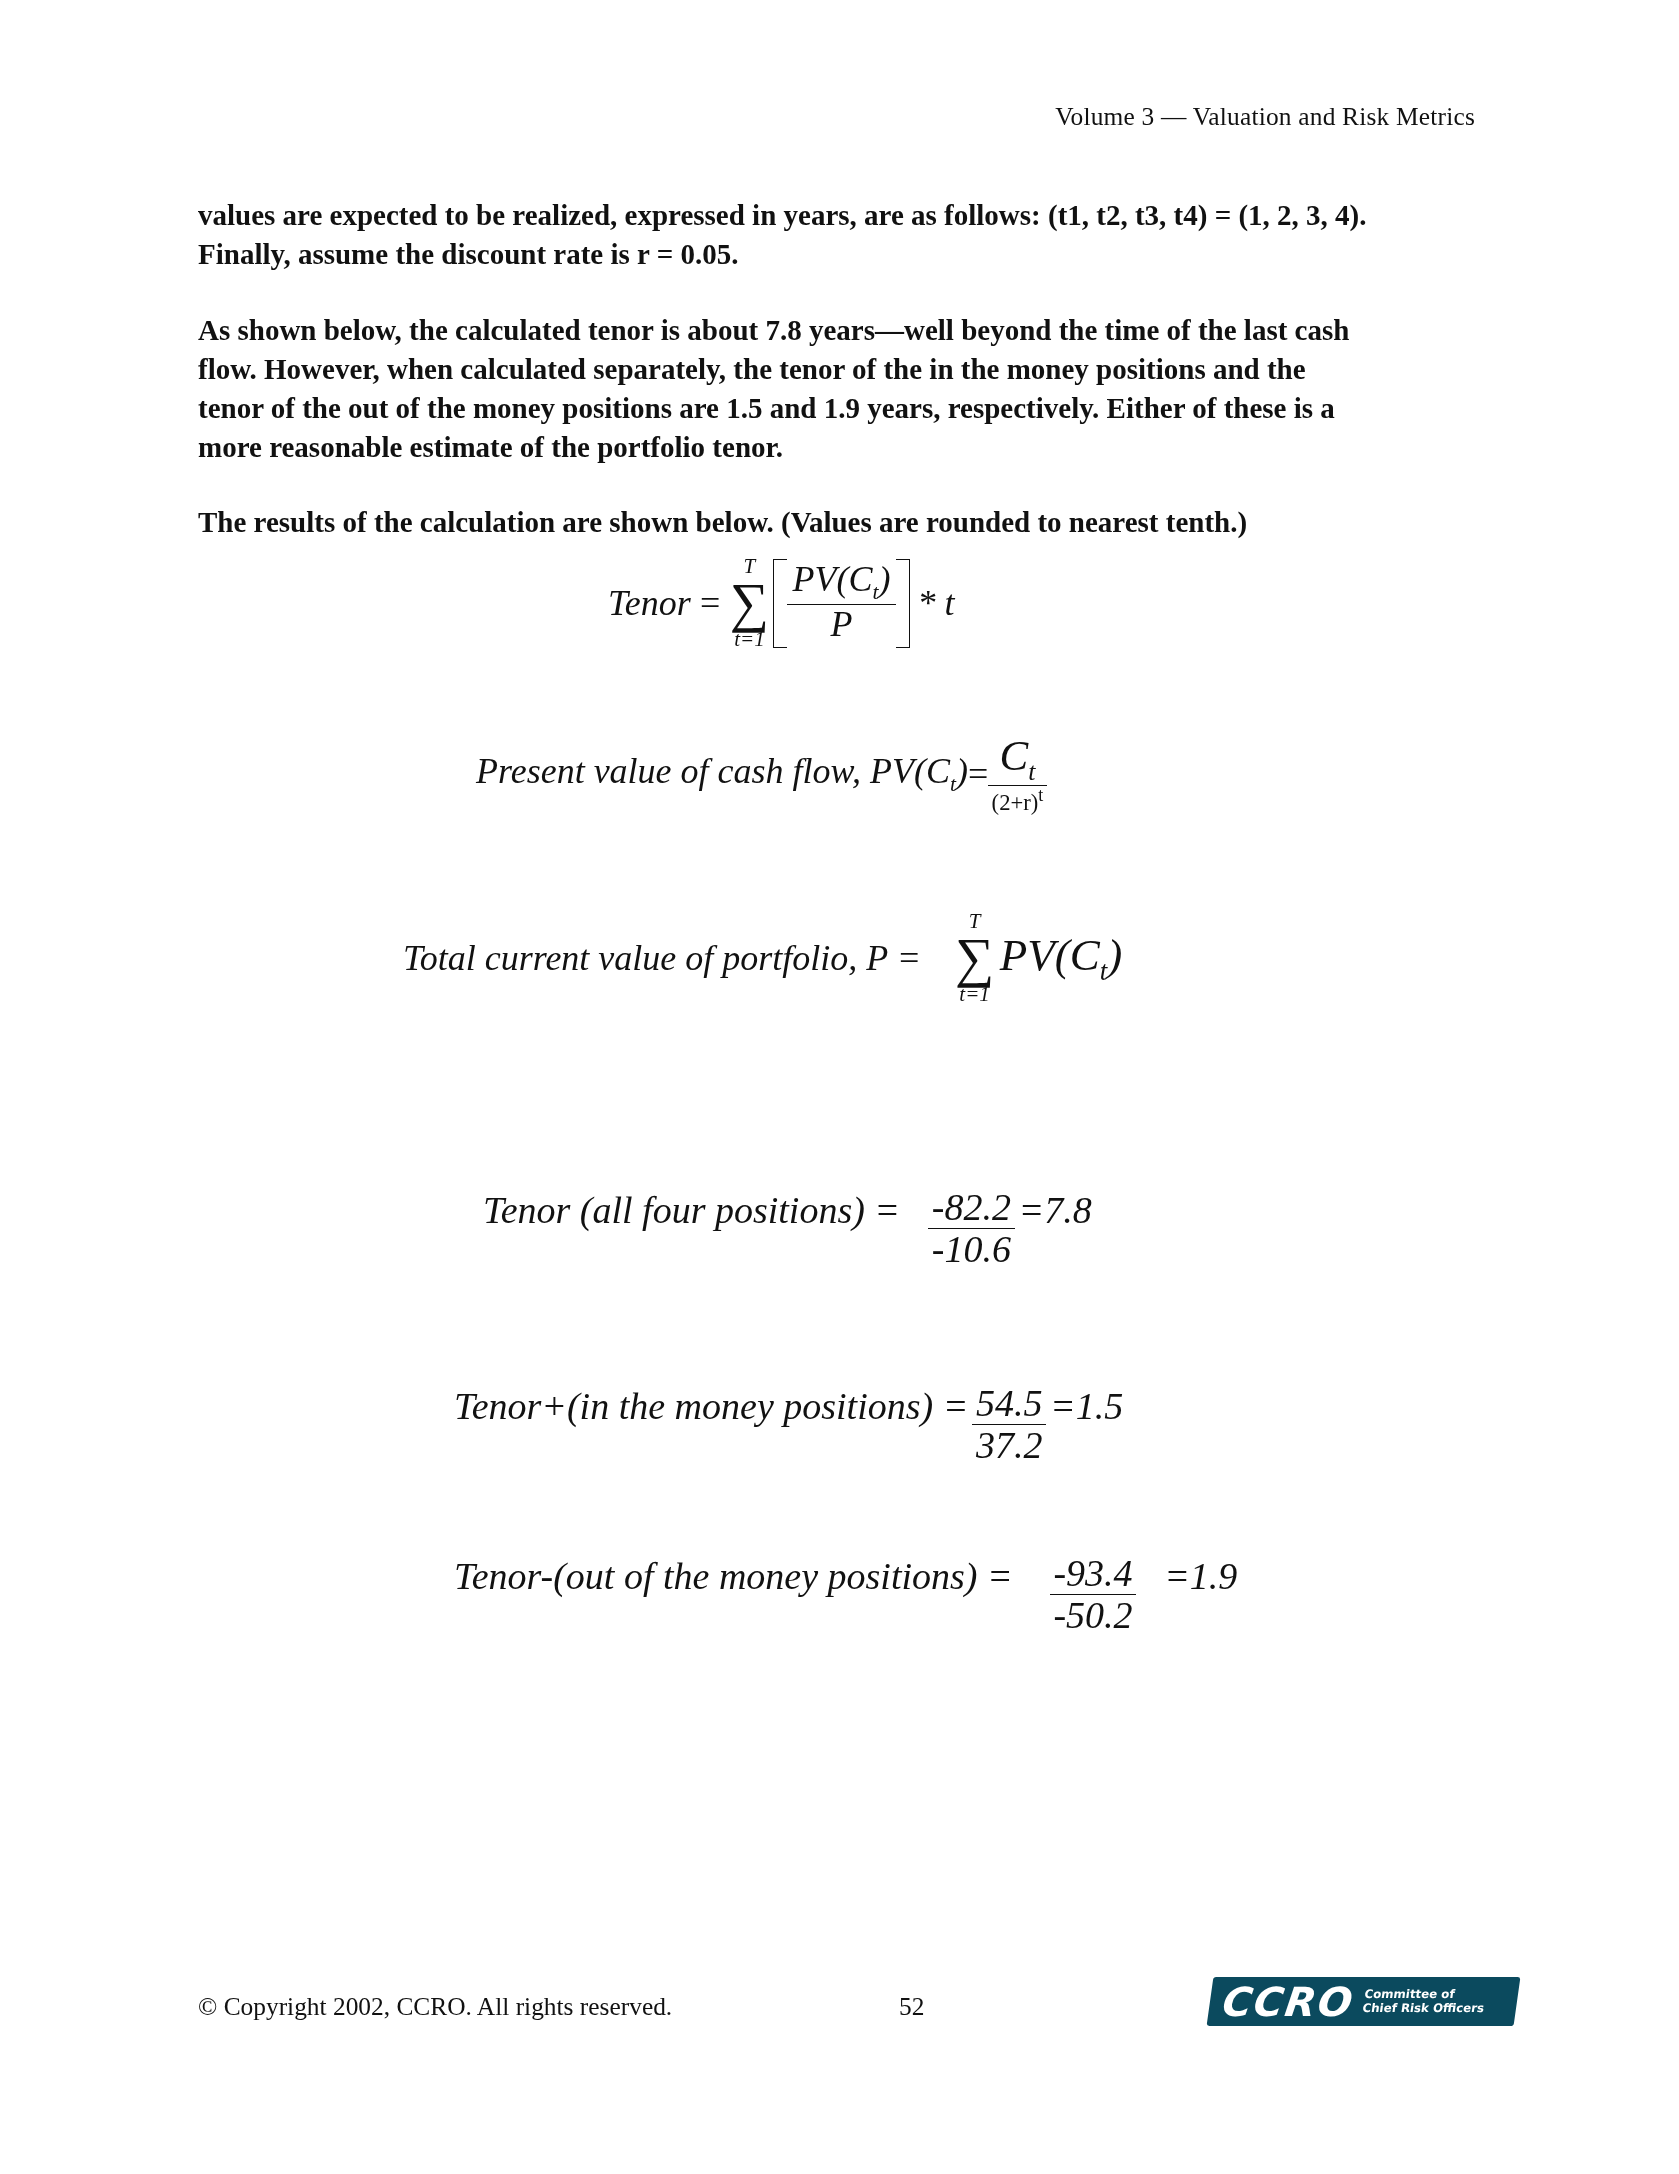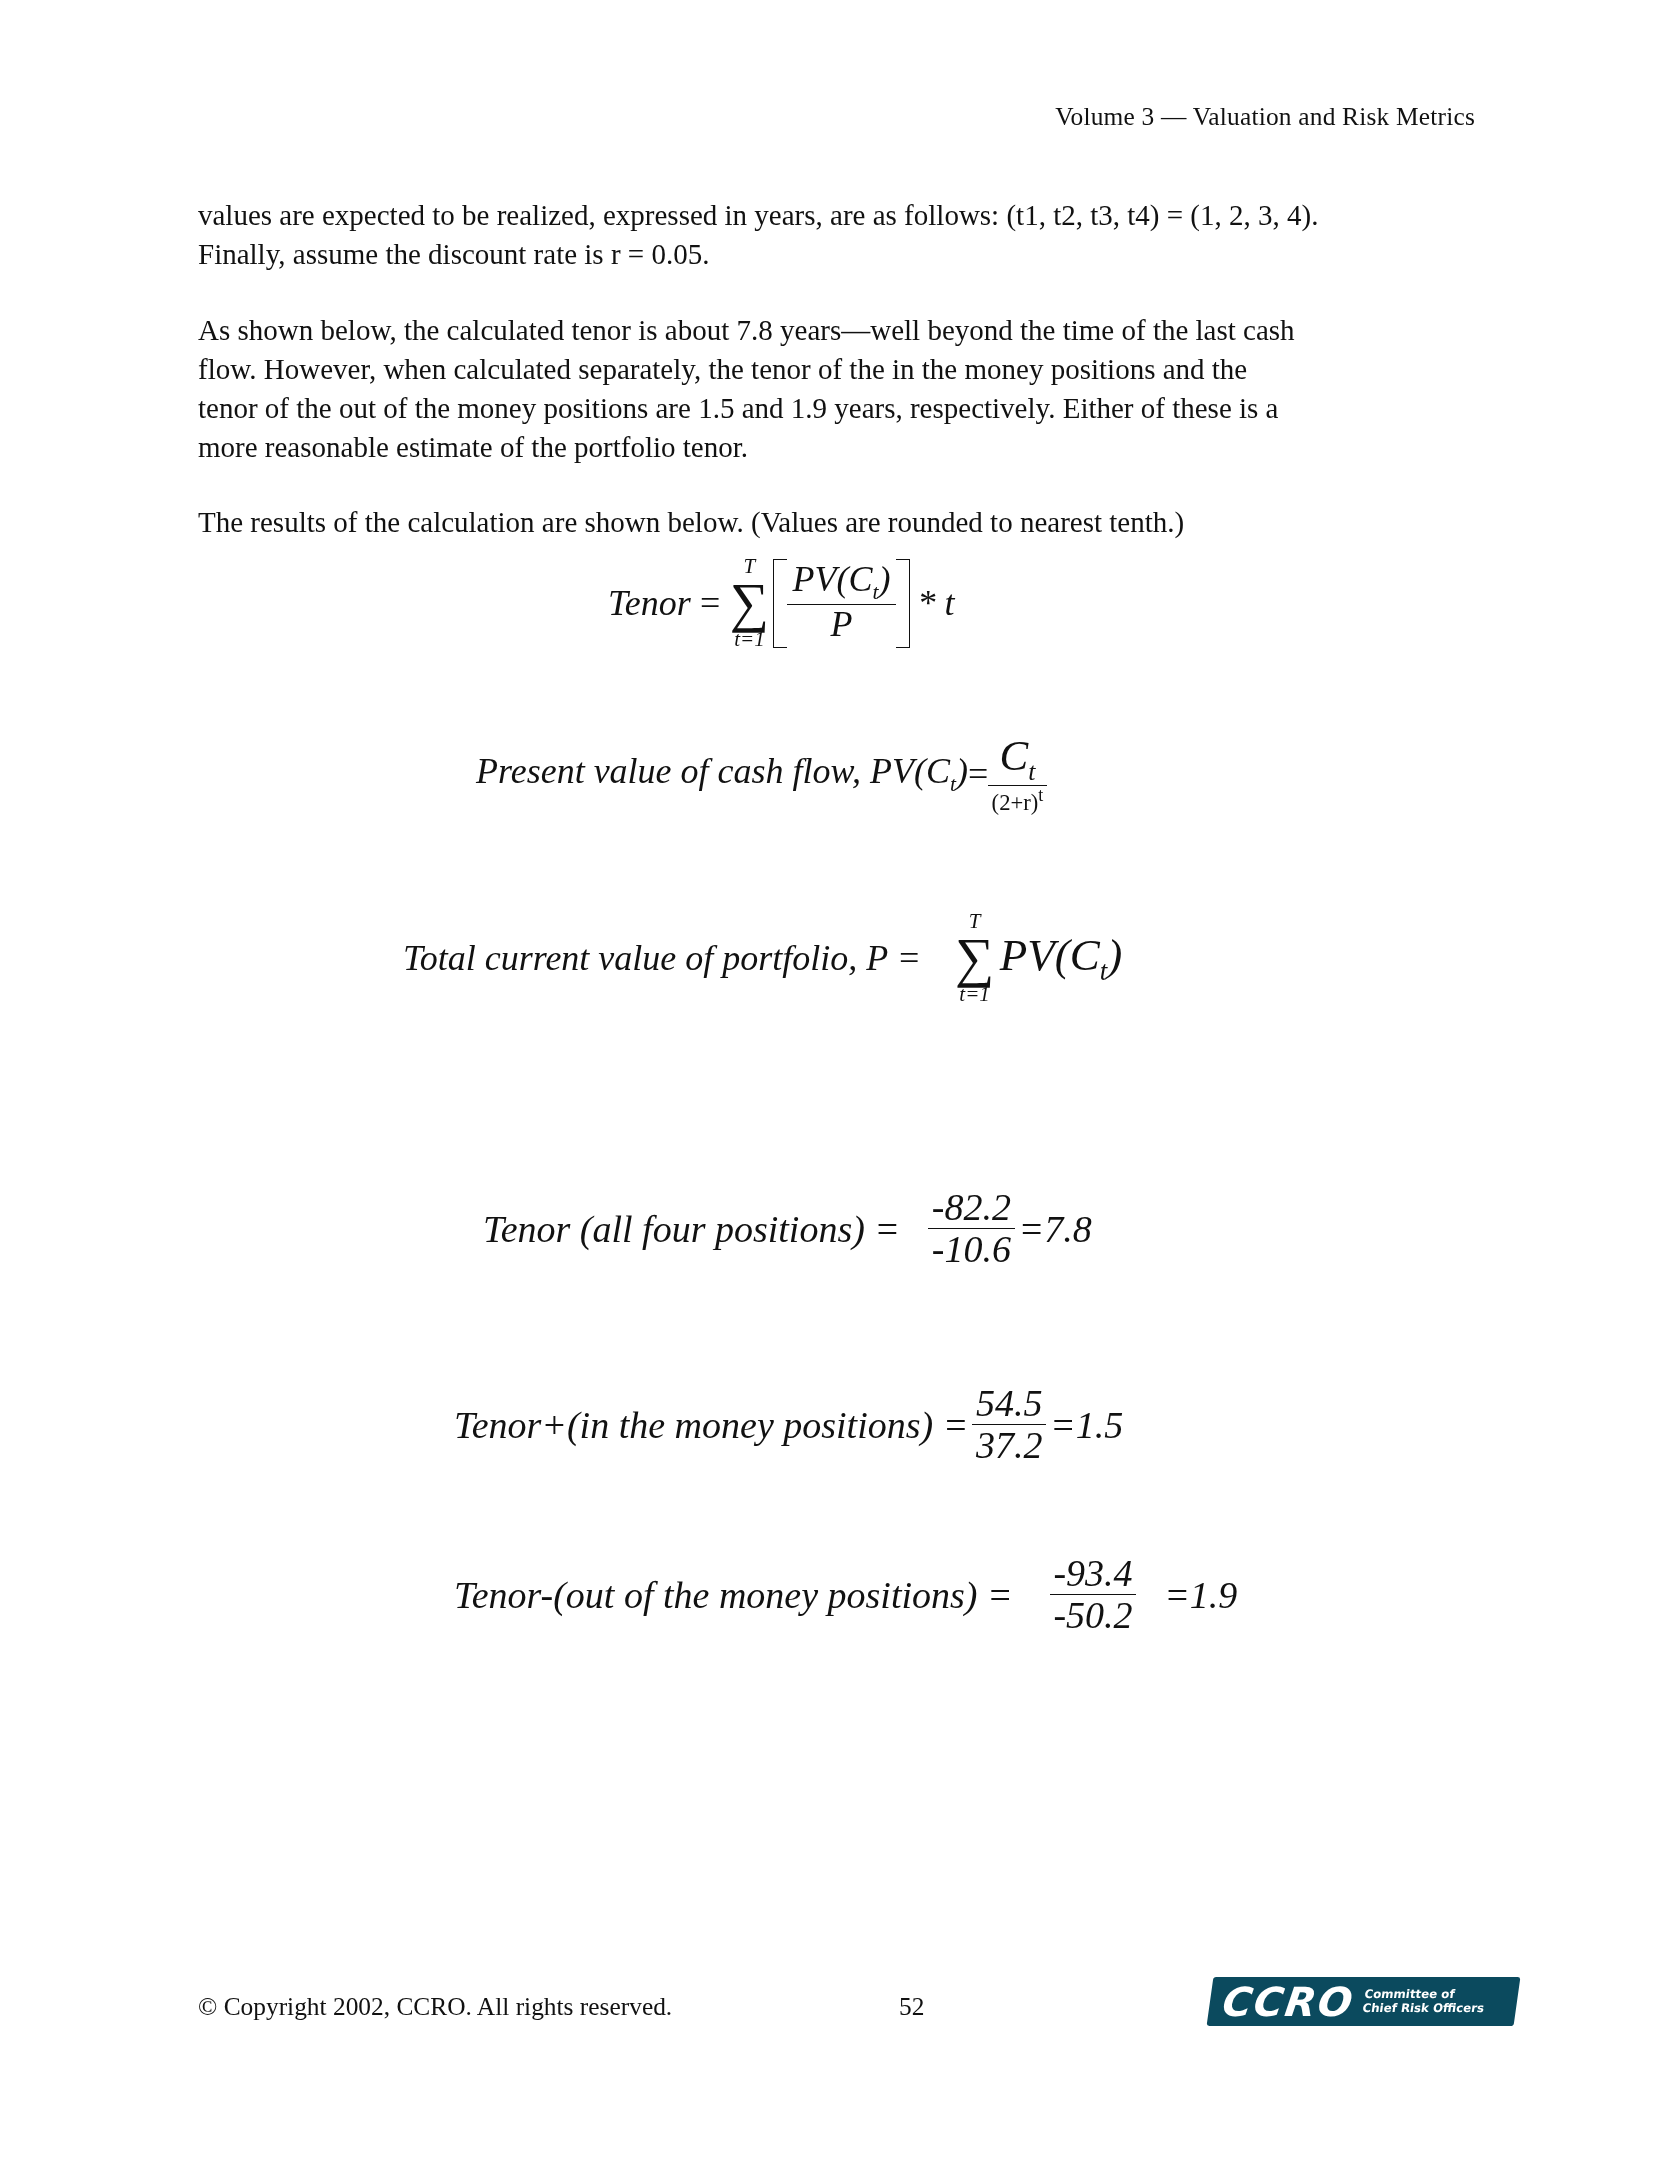--- a/index.html
+++ b/index.html
@@ -4,21 +4,21 @@
 <style>
   html, body { margin: 0; padding: 0; background: #ffffff; }
   body { width: 1680px; height: 2174px; position: relative; overflow: hidden; color: #111; }
   .serif { font-family: "Liberation Serif", "DejaVu Serif", serif; }
   .math { font-family: "Liberation Serif", "DejaVu Serif", serif; font-style: italic; }
   .abs { position: absolute; white-space: nowrap; }
 
   .header { top: 102px; right: 205px; font-size: 25.4px; letter-spacing: 0.2px; }
 
   .para { position: absolute; left: 198px; width: 1318px; font-size: 29px; line-height: 39px; }
-  .para .line { display: block; white-space: nowrap; }
+  .para .line { display: block; white-space: nowrap; font-weight: bold; }
   #p1 { top: 196px; }
   #p2 { top: 311px; }
   #p3 { top: 503px; }
 
   
   .frac { display: inline-flex; flex-direction: column; align-items: center; vertical-align: middle; }
   .frac .num { display: block; padding: 0 5.6px; border-bottom: 1.9px solid #111; line-height: 1.05; }
   .frac .den { display: block; line-height: 1.1; }
   .sigma { display: inline-flex; flex-direction: column; align-items: center; vertical-align: middle; font-style: normal; }
   .sigma .lim { font-size: 21px; font-style: italic; line-height: 1; }
@@ -35,21 +35,21 @@
   #f2 { left: 476px; top: 733px; font-size: 36px; display: flex; align-items: center; }
   #f2 .frac .num { font-size: 43px; padding: 0 11.3px; }
   #f2 .frac .den { font-size: 22.6px; font-style: normal; }
 
   
   #f3 { left: 403px; top: 911px; font-size: 36px; display: flex; align-items: center; }
   #f3 .sigma { margin-left: 34px; margin-right: 5.6px; }
   #f3 .pv { font-size: 45px; }
 
   
-  .res { font-size: 38px; display: flex; align-items: center; }
+  .res { font-size: 38px; display: flex; align-items: flex-start; }
   .res .frac { margin: 0 3.8px; font-style: italic; }
   .res .frac .num { padding: 0 3.8px; }
   #r1 { left: 483px; top: 1188px; }
   #r1 .frac { margin-left: 28px; }
   #r2 { left: 454px; top: 1384px; }
   #r3 { left: 454px; top: 1554px; gap: 24px; }
   #r3 .frac { margin-left: 13px; }
 
   .footer-left { left: 198px; top: 1992px; font-size: 25.4px; }
   .footer-page { left: 899px; top: 1992px; font-size: 25.4px; }

